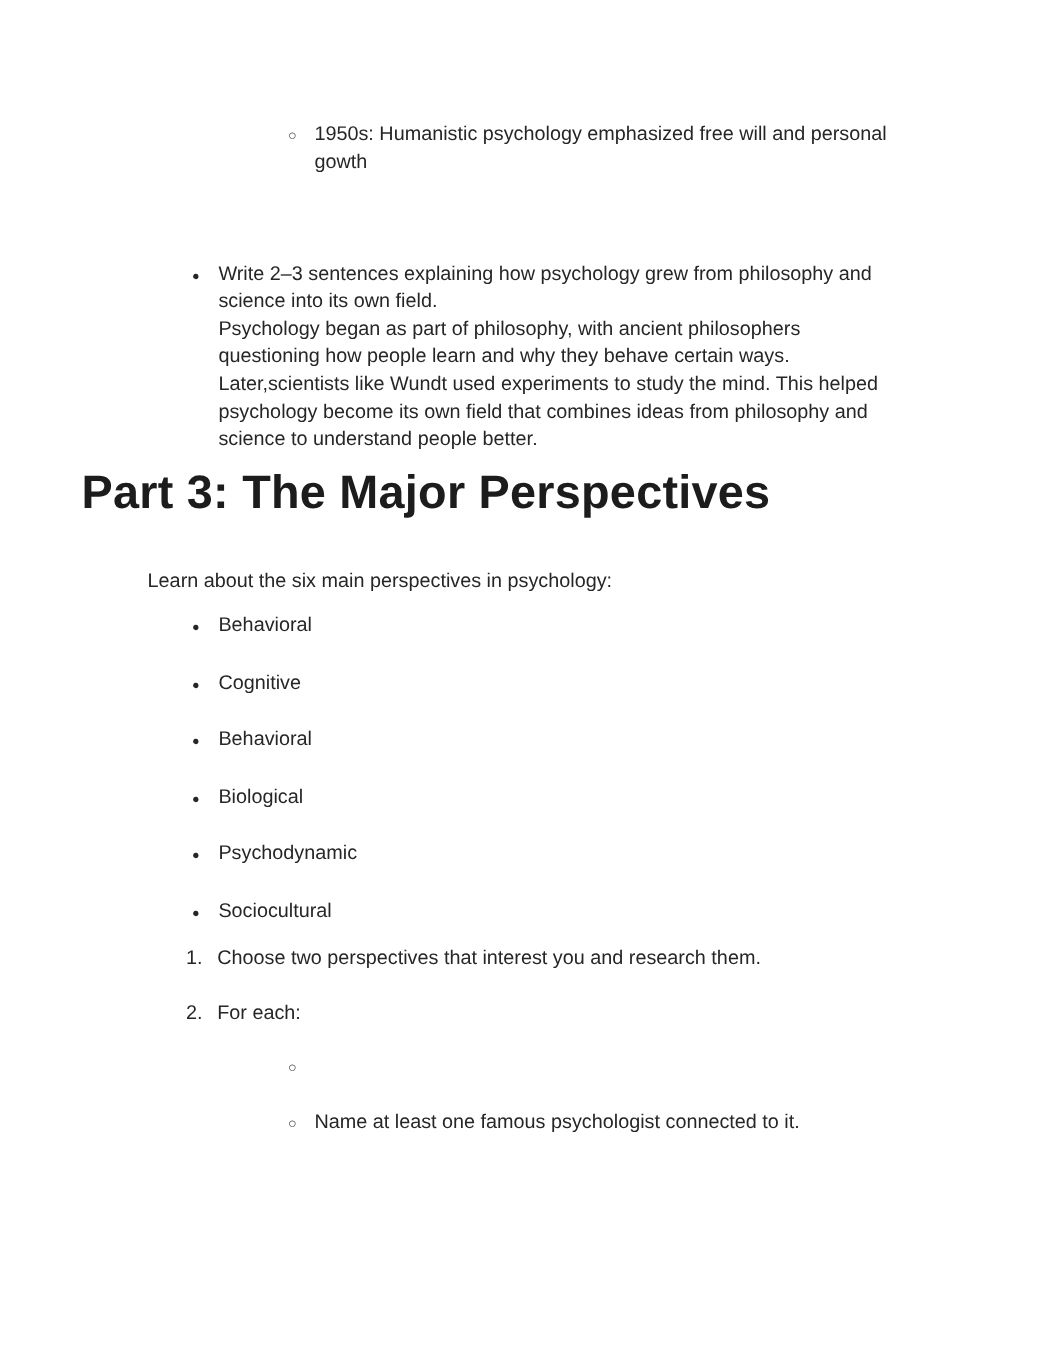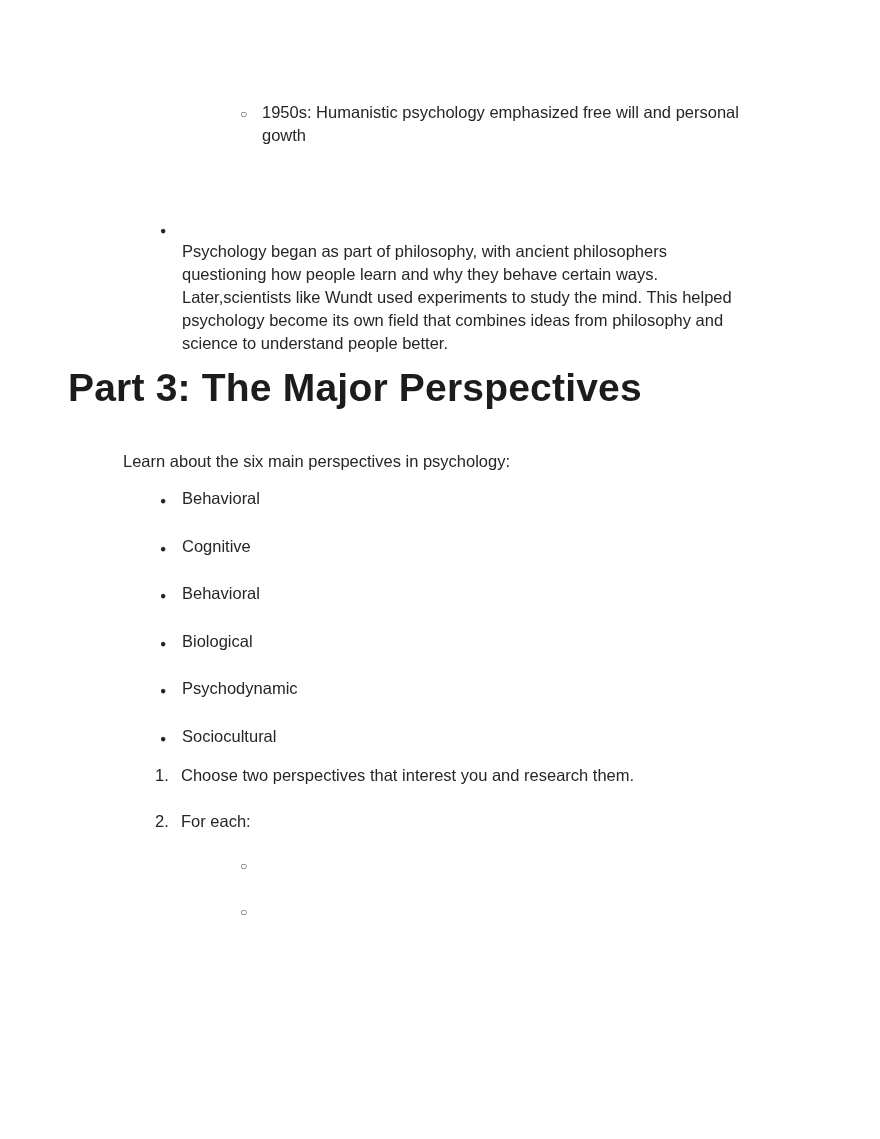--- a/index.html
+++ b/index.html
@@ -58,21 +58,22 @@
 
   <div class="li li-2">
     <span class="marker">○</span>
     <span class="pre">1950s: Humanistic psychology emphasized free will and personal
 gowth</span>
   </div>
 
   <div class="li li-1 reflection">
     <span class="marker">●</span>
     <span>
-      <br>
+      <span class="pre">Write 2–3 sentences explaining how psychology grew from philosophy and
+science into its own field.</span><br>
       <span class="pre">Psychology began as part of philosophy, with ancient philosophers
 questioning how people learn and why they behave certain ways.
 Later,scientists like Wundt used experiments to study the mind. This helped
 psychology become its own field that combines ideas from philosophy and
 science to understand people better.</span>
     </span>
   </div>
 
   <h1 class="doc-heading">Part 3: The Major Perspectives</h1>
 
@@ -116,16 +117,17 @@
       <span>For each:</span>
     </div>
   </div>
 
   <div class="subtasks">
     <div class="li li-2">
       <span class="marker">○</span>
     </div>
     <div class="li li-2">
       <span class="marker">○</span>
+      <span>Name at least one famous psychologist connected to it.</span>
     </div>
   </div>
 
 </div>
 
 </body></html>

